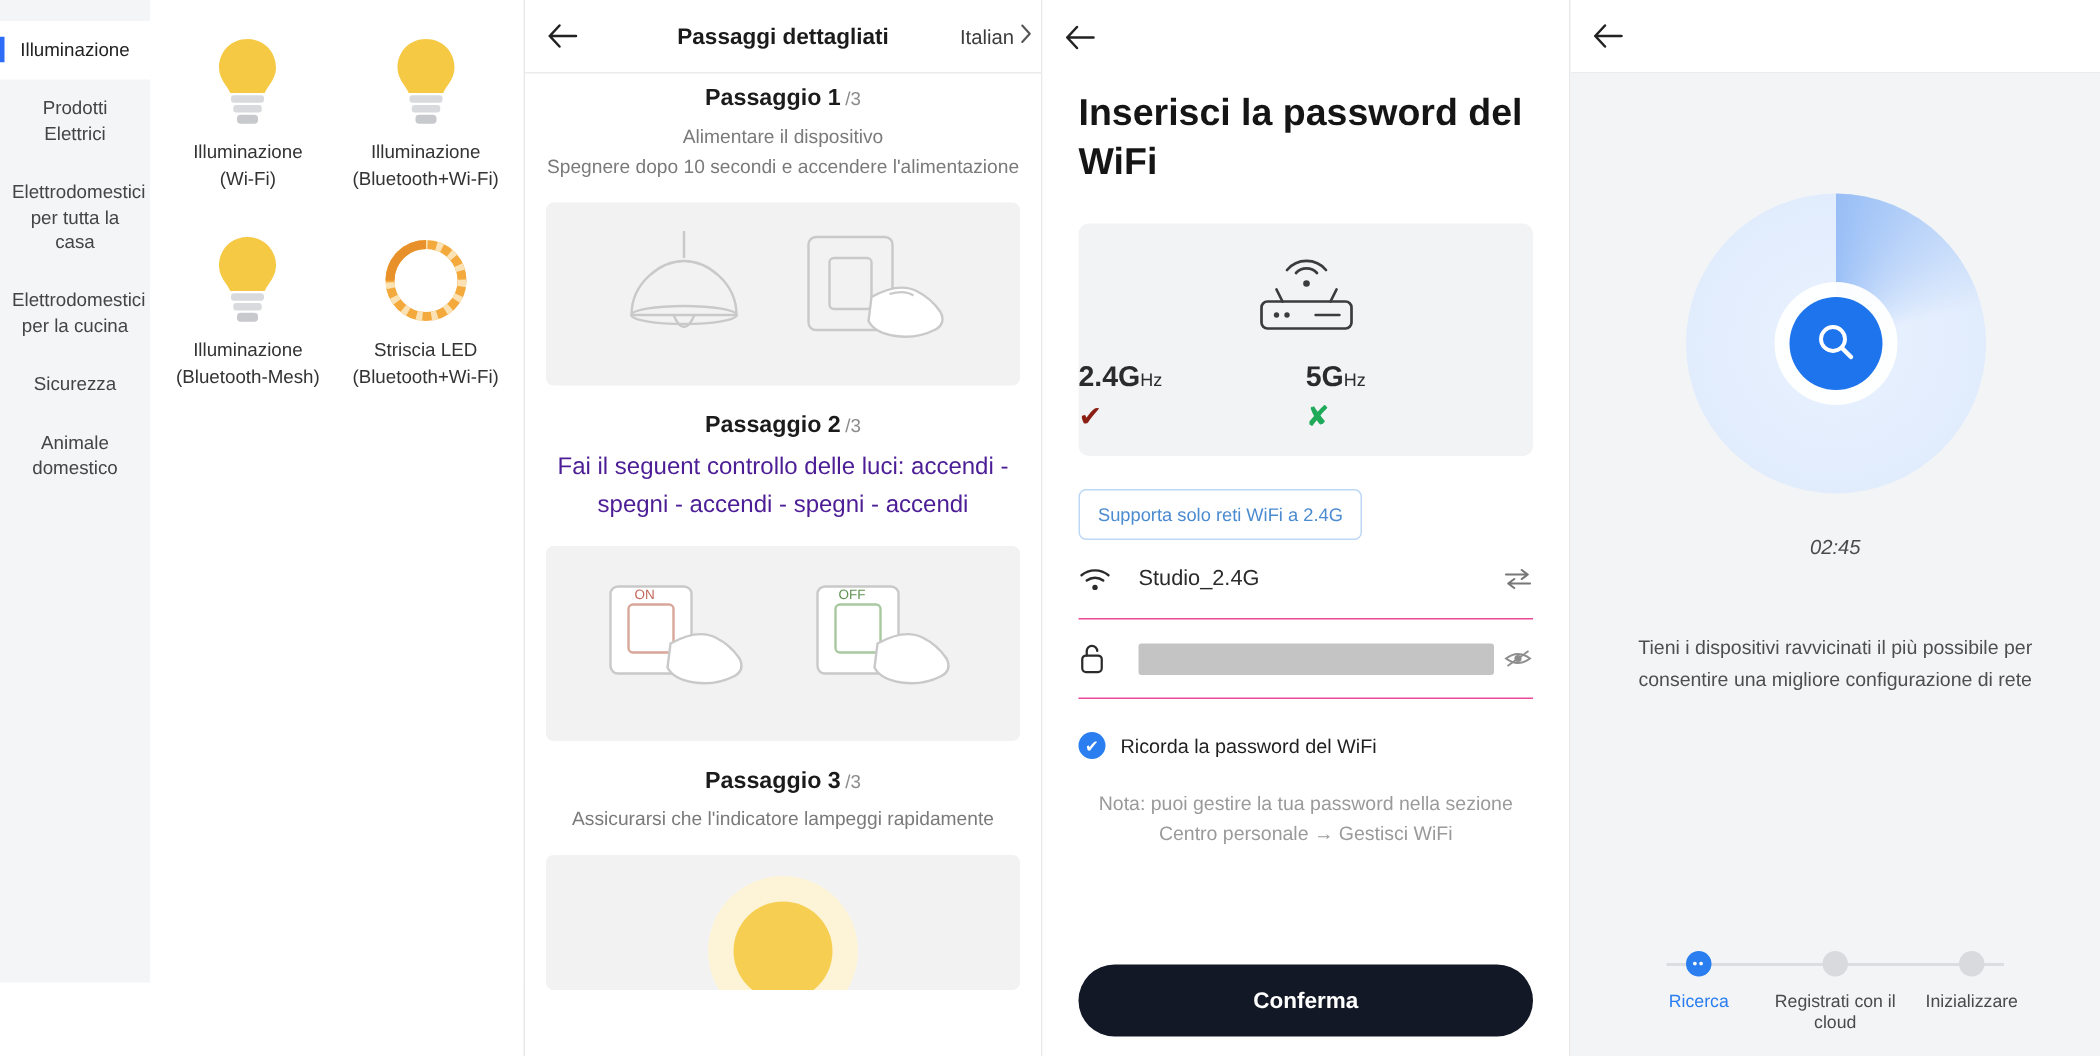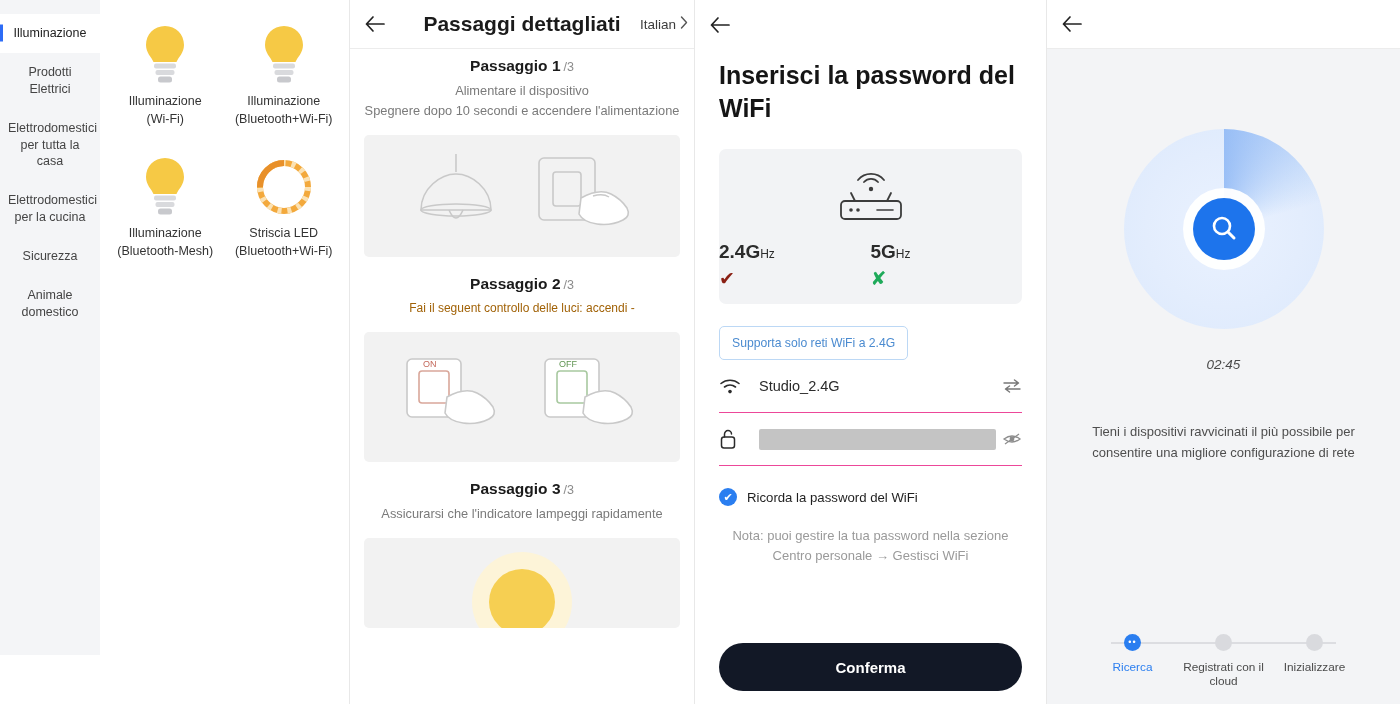--- a/index.html
+++ b/index.html
@@ -25,21 +25,21 @@
   .back-arrow {
     position: absolute; left: 10px; top: 50%;
     transform: translateY(-50%);
     width: 30px; height: 30px;
     display: flex; align-items: center; justify-content: center;
     cursor: pointer;
   }
   .back-arrow svg { display: block; }
   .panel-title {
     width: 100%; text-align: center;
-    font-size: 21px; font-weight: bold; color: #1b1b1b;
+    font-size: 15px; font-weight: bold; color: #1b1b1b;
   }
 
   
   .p1 { width: 350px; border-right: 1px solid #e8e8e8; }
   .p1 .panel-title { font-size: 17px; }
   .p1-body { display: flex; height: 655px; }
   .cat-list {
     width: 100px; background: #f4f5f7; height: 100%;
     padding-top: 14px;
   }
@@ -88,21 +88,21 @@
   .p2-body { height: 655px; overflow: hidden; padding: 0 14px; }
   .step-head {
     text-align: center; margin-top: 8px;
     font-size: 15.5px; font-weight: bold; color: #1b1b1b;
   }
   .step-head .frac { font-size: 12.5px; font-weight: normal; color: #8b8b8b; margin-left: 3px; }
   .step-desc {
     text-align: center; font-size: 12.8px; color: #7a7a7a;
     line-height: 1.55; margin-top: 6px;
   }
-  .step-desc.blue { color: #a16207; font-size: 12px; line-height: 1.6; }
+  .step-desc.blue { color: #4c1d95; font-size: 16px; line-height: 1.6; }
   .step-img {
     margin: 14px 0 0 0; background: #f2f2f2; border-radius: 5px;
     height: 122px; display: flex; align-items: center; justify-content: center;
     gap: 18px;
   }
   .step-img.tall { height: 130px; }
 
   
   .p3 { width: 352px; border-right: 1px solid #e8e8e8; }
   .p3 .panel-header { justify-content: flex-start; border-bottom: none; }
@@ -321,20 +321,21 @@
           <path d="M52 50 q18 -10 30 -4 q10 5 16 14 q4 8 -4 12 q-12 6 -26 4 q-14 -2 -18 -10 Z" fill="#fff" stroke="#c9c9c9" stroke-width="1.6"></path>
           <path d="M64 48 q10 -3 16 1" fill="none" stroke="#c9c9c9" stroke-width="1.5"></path>
         </svg>
       </div>
 
       <div class="step-head" style="margin-top:18px;">
         <span>Passaggio 2</span><span class="frac">/3</span>
       </div>
       <div class="step-desc blue">
         <div>Fai il seguent controllo delle luci: accendi -</div>
+        <div>spegni - accendi - spegni - accendi</div>
       </div>
       <div class="step-img tall">
         <svg width="120" height="100" viewBox="0 0 120 100">
           <rect x="14" y="12" width="54" height="58" rx="5" fill="#fff" stroke="#c9c9c9" stroke-width="1.6"></rect>
           <rect x="26" y="24" width="30" height="32" rx="3" fill="none" stroke="#d9a79a" stroke-width="1.6"></rect>
           <text x="30" y="20" font-size="9" fill="#c4695c" font-family="Liberation Sans, sans-serif">ON</text>
           <path d="M54 50 q18 -10 30 -4 q10 5 16 14 q4 8 -4 12 q-12 6 -26 4 q-14 -2 -18 -10 Z" fill="#fff" stroke="#c9c9c9" stroke-width="1.6"></path>
         </svg>
         <svg width="120" height="100" viewBox="0 0 120 100">
           <rect x="14" y="12" width="54" height="58" rx="5" fill="#fff" stroke="#c9c9c9" stroke-width="1.6"></rect>

